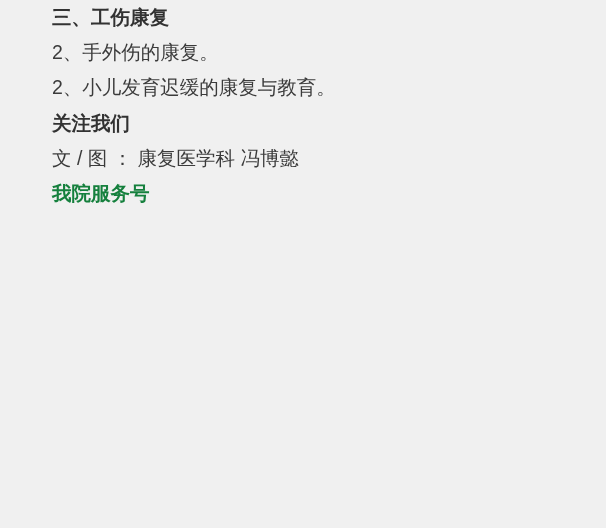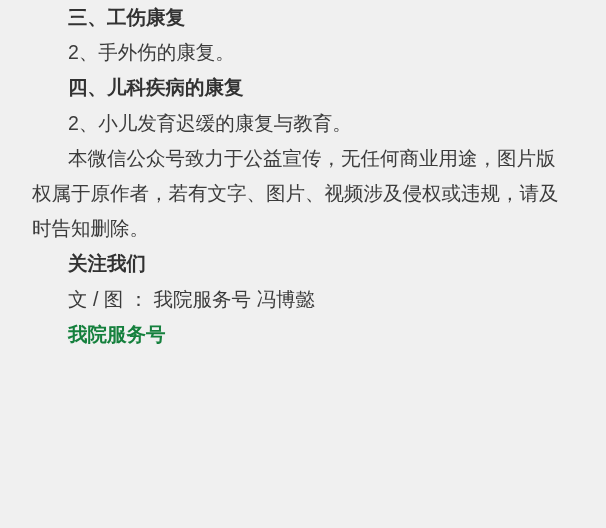--- a/index.html
+++ b/index.html
@@ -9,21 +9,21 @@
   body {
     width: 606px;
     height: 528px;
     overflow: hidden;
     background: #f0f0f0;
   }
   .article {
     box-sizing: border-box;
     width: 606px;
     height: 504px;
-    padding: 0 32px;
+    padding: 0 16px;
     font-family: "Liberation Sans", "DejaVu Sans", sans-serif;
     font-size: 19.5px;
     line-height: 35.2px;
     color: #3b3b3b;
   }
   .para {
     margin: 0;
     padding: 0;
     text-indent: 36px;
     font-weight: 400;
@@ -34,19 +34,17 @@
     font-weight: 700;
     color: #323232;
   }
 </style>
 </head>
 <body style="background: rgb(240, 240, 240);">
 
 <main class="article" style="color: rgb(59, 59, 59);">
     <p class="para bold" style="color: rgb(50, 50, 50);">三、工伤康复</p>
     <p class="para">2、手外伤的康复。</p>
-    <p class="para bold" style="color: rgb(50, 50, 50);">四、儿科疾病的康复</p>
     <p class="para">2、小儿发育迟缓的康复与教育。</p>
-    <p class="para">本微信公众号致力于公益宣传，无任何商业用途，图片版权属于原作者，若有文字、图片、视频涉及侵权或违规，请及时告知删除。</p>
     <p class="para bold" style="color: rgb(50, 50, 50);">关注我们</p>
-    <p class="para">文 / 图 ： 我院服务号 冯博懿</p>
+    <p class="para">文 / 图 ： 康复医学科 冯博懿</p>
     <p class="para bold" style="color: #15803d;">我院服务号</p>
   </main>
 
 </body></html>

